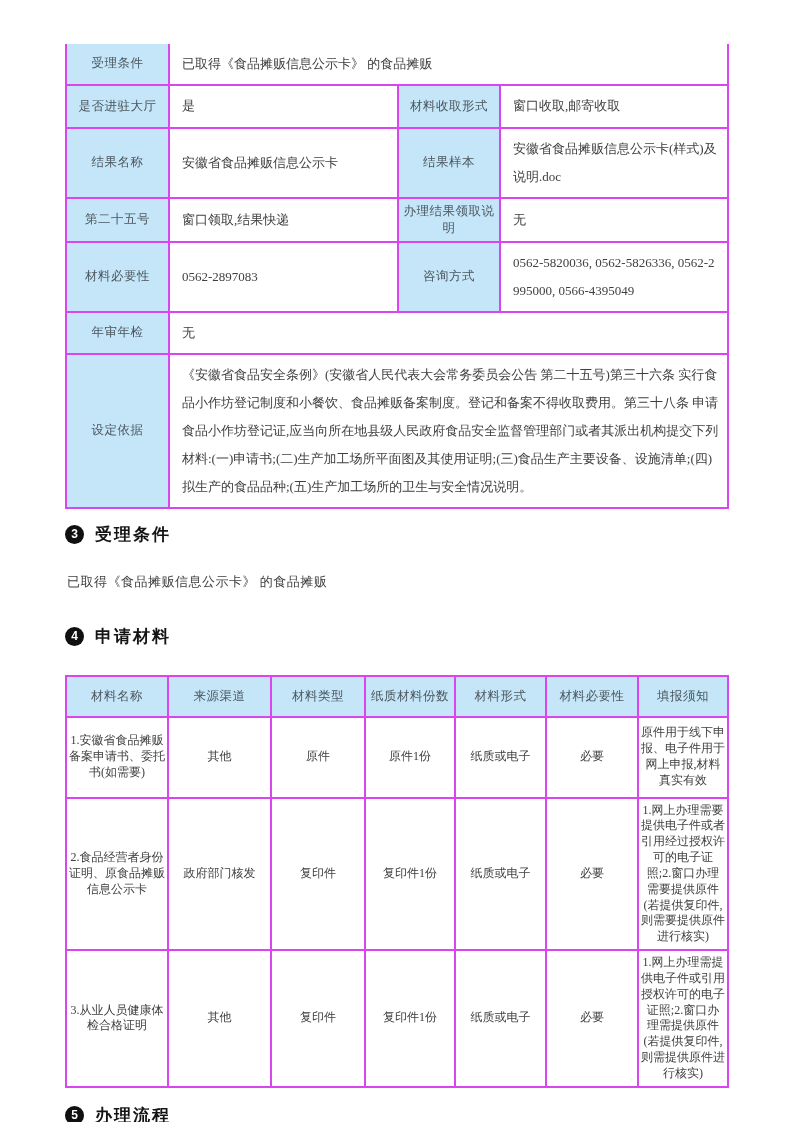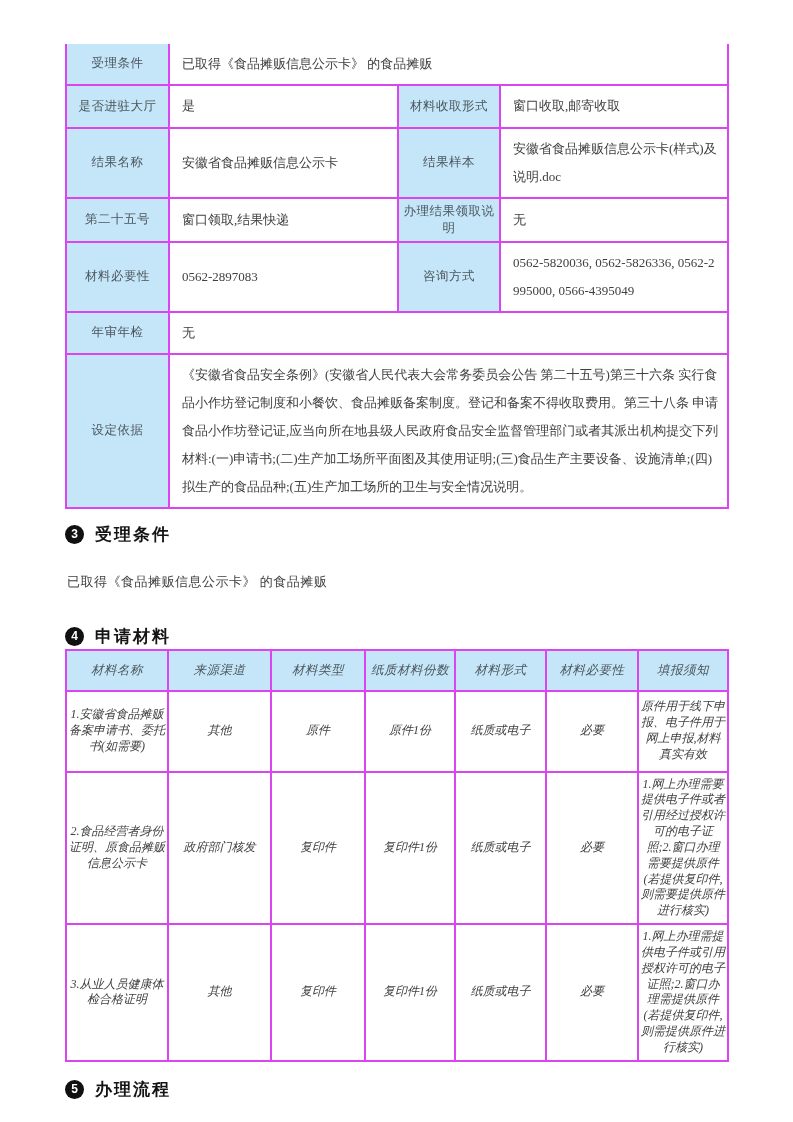--- a/index.html
+++ b/index.html
@@ -36,21 +36,21 @@
   .h-process{margin-top:16px;}
   .badge{
     width:19px;height:19px;border-radius:50%;background:#101010;color:#ffffff;
     font-size:12px;font-weight:bold;display:flex;align-items:center;justify-content:center;
     font-family:"Liberation Sans","DejaVu Sans",sans-serif;flex:0 0 auto;
   }
   .section-title{font-size:17px;color:#141414;font-weight:600;letter-spacing:2px;}
   .section-body{font-size:13px;color:#404040;margin:27px 0 0 2px;letter-spacing:.5px;}
 
   
-  .materials-table{margin-top:1px;font-style:italic;}
+  .materials-table{margin-top:27px;}
   .materials-table th{
     background:#c4e6f8;font-size:12.5px;color:#4c565e;font-weight:normal;
     text-align:center;vertical-align:middle;height:41px;padding:2px 1px;letter-spacing:.5px;
   }
   .materials-table td{
     font-size:12px;color:#404040;text-align:center;vertical-align:middle;
     line-height:1.32;padding:4px 2px;background:#ffffff;
   }
   tr.m1{height:81px;} tr.m2{height:131px;} tr.m3{height:120px;}
 </style>

